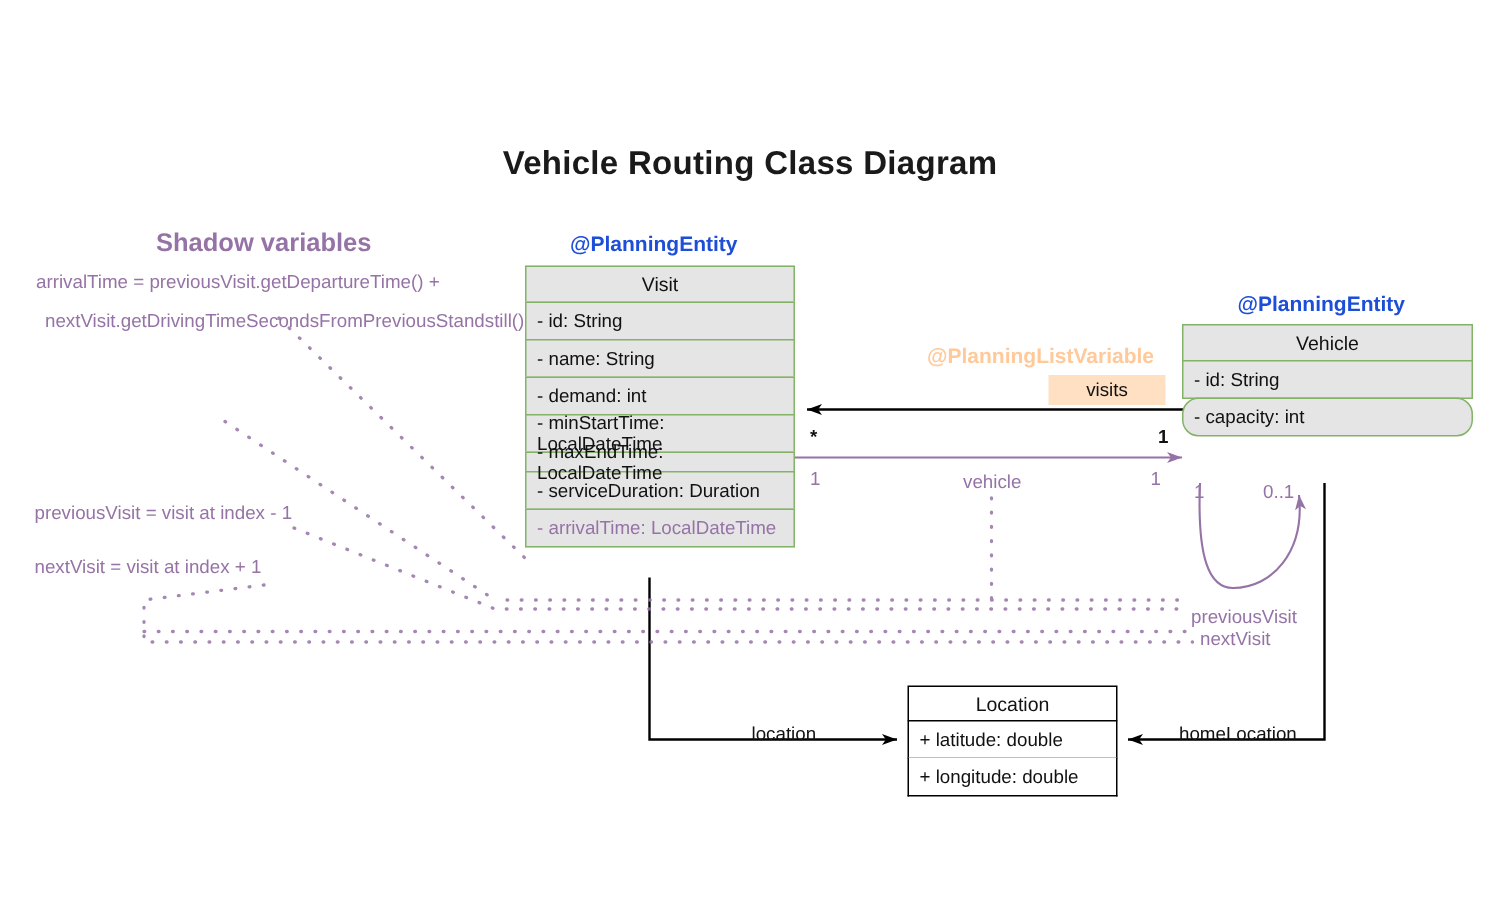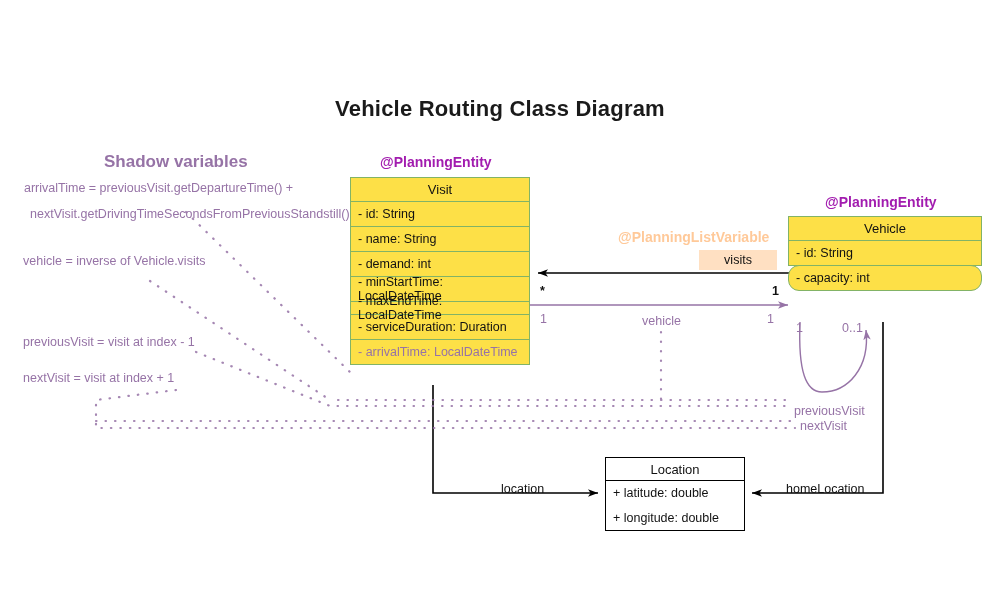--- a/index.html
+++ b/index.html
@@ -20,27 +20,27 @@
   .umlbox{position:absolute;box-sizing:border-box;}
   .umlbox .hdr{
     box-sizing:border-box;width:100%;text-align:center;
     font-size:13px;color:#111;display:flex;align-items:center;justify-content:center;
   }
   .umlbox .row{
     box-sizing:border-box;width:100%;
     font-size:12.5px;color:#111;display:flex;align-items:center;
     padding-left:7px;
   }
-  .green .hdr,.green .row{background:#fde047;border:1px solid #82b366;margin-top:-1px;}
+  .green .hdr,.green .row{background:#e5e5e5;border:1px solid #82b366;margin-top:-1px;}
   .green .hdr{border-top:1px solid #82b366;}
   .plain .hdr,.plain .row{background:#ffffff;border:1px solid #000000;margin-top:-1px;}
   .row.shadow{color:#9673a6;}
 
   .stereotype{
-    position:absolute;font-size:14px;font-weight:bold;color:#a21caf;white-space:nowrap;
+    position:absolute;font-size:14px;font-weight:bold;color:#1d4ed8;white-space:nowrap;
   }
   .stereotype.orange{color:#ffc999;}
 
   .badge{
     position:absolute;background:#ffe0c2;color:#111;font-size:12.5px;
     display:flex;align-items:center;justify-content:center;
   }
 
   .lbl{position:absolute;font-size:12.5px;color:#111;white-space:nowrap;}
   .lbl.purple{color:#9673a6;}
@@ -103,21 +103,20 @@
       <path d="M96,421 L790,421"></path>
     </g>
   </svg>
 
   <div class="title">Vehicle Routing Class Diagram</div>
 
   <div class="shadowtitle" style="left:104px;top:152px;">Shadow variables</div>
 
   <div class="shadowline" style="left:24px;top:181px;">arrivalTime = previousVisit.getDepartureTime() +</div>
   <div class="shadowline" style="left:30px;top:207px;">nextVisit.getDrivingTimeSecondsFromPreviousStandstill()</div>
-  <div class="shadowline" style="left:23px;top:254px;">vehicle = inverse of Vehicle.visits</div>
   <div class="shadowline" style="left:23px;top:335px;">previousVisit = visit at index - 1</div>
   <div class="shadowline" style="left:23px;top:371px;">nextVisit = visit at index + 1</div>
 
   <div class="stereotype" style="left:380px;top:154px;">@PlanningEntity</div>
 
   <div class="umlbox green" style="left:350px;top:178px;width:180px;">
     <div class="hdr" style="height:25px;">Visit</div>
     <div class="row" style="height:26px;">- id: String</div>
     <div class="row" style="height:26px;">- name: String</div>
     <div class="row" style="height:26px;">- demand: int</div>

